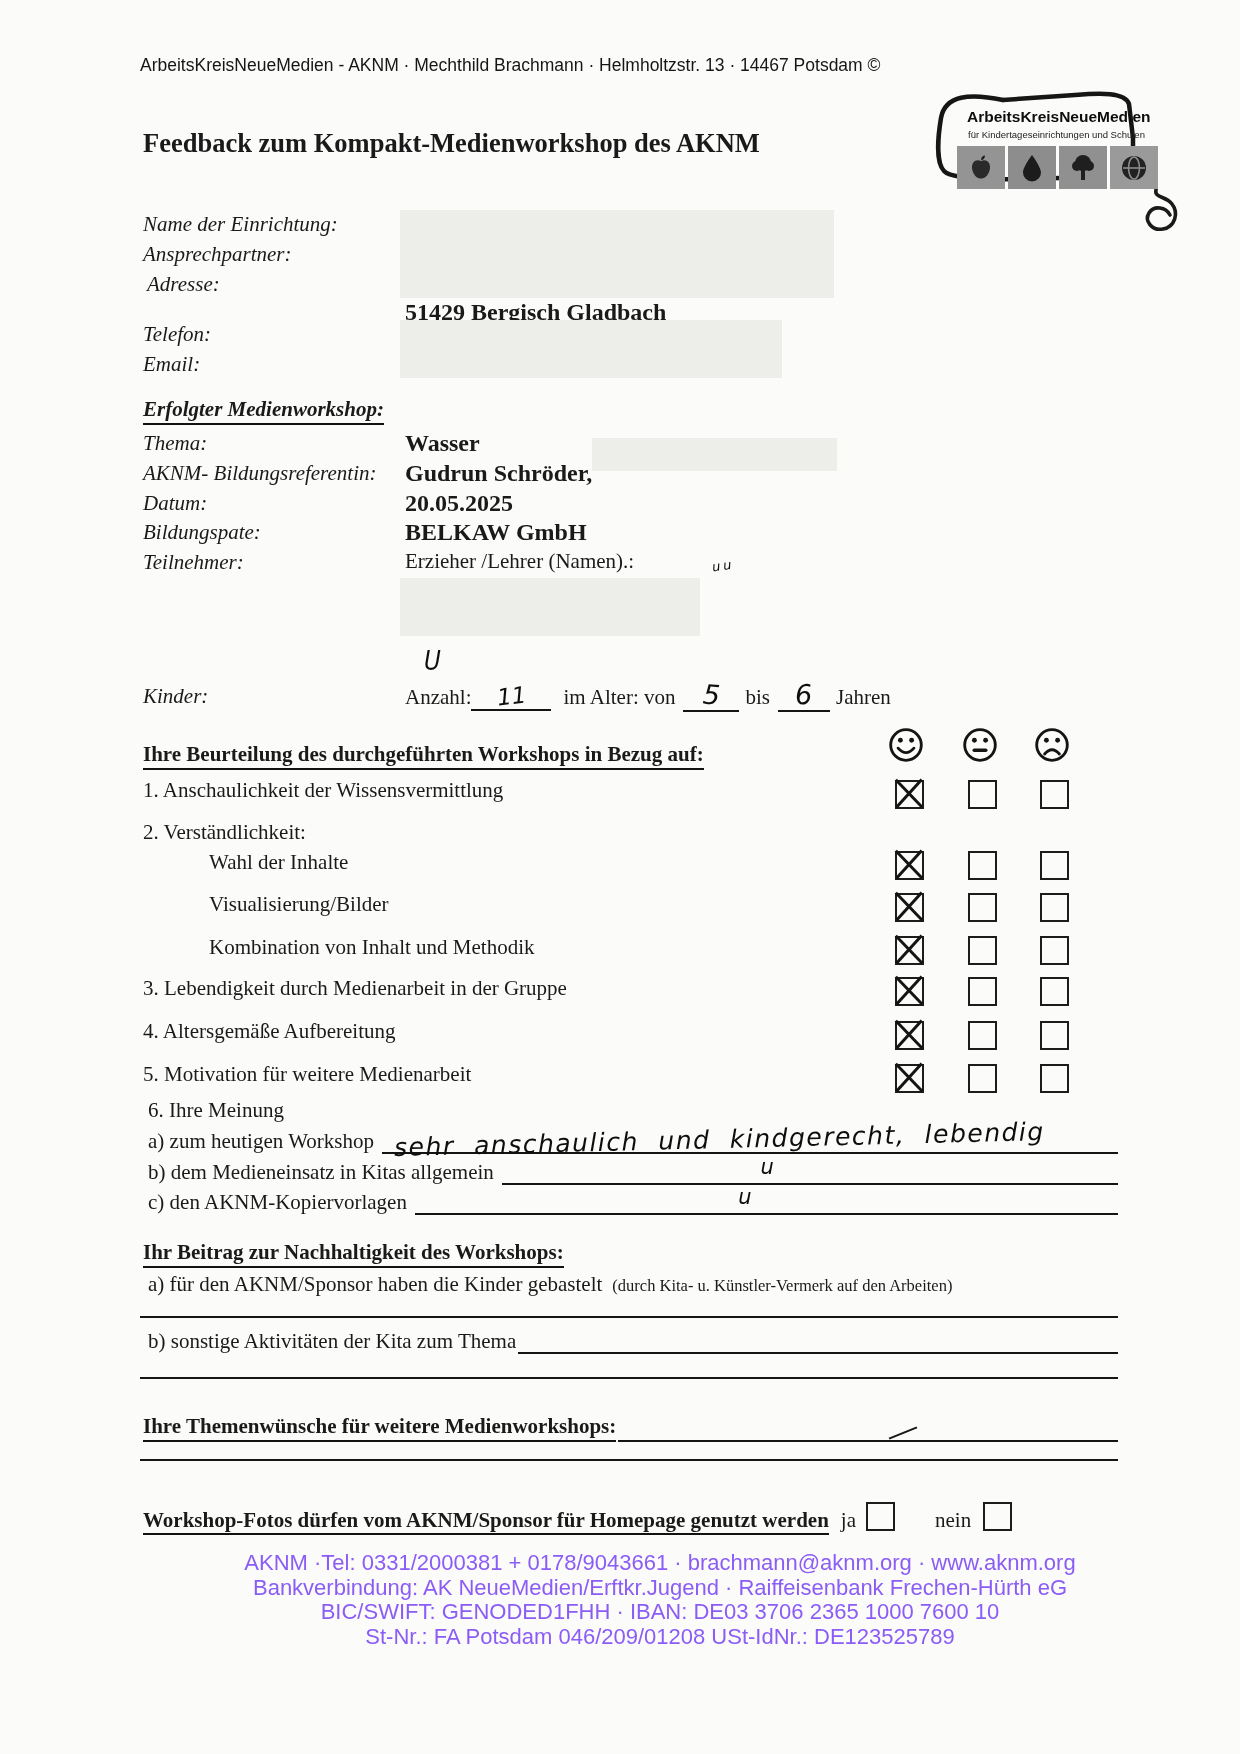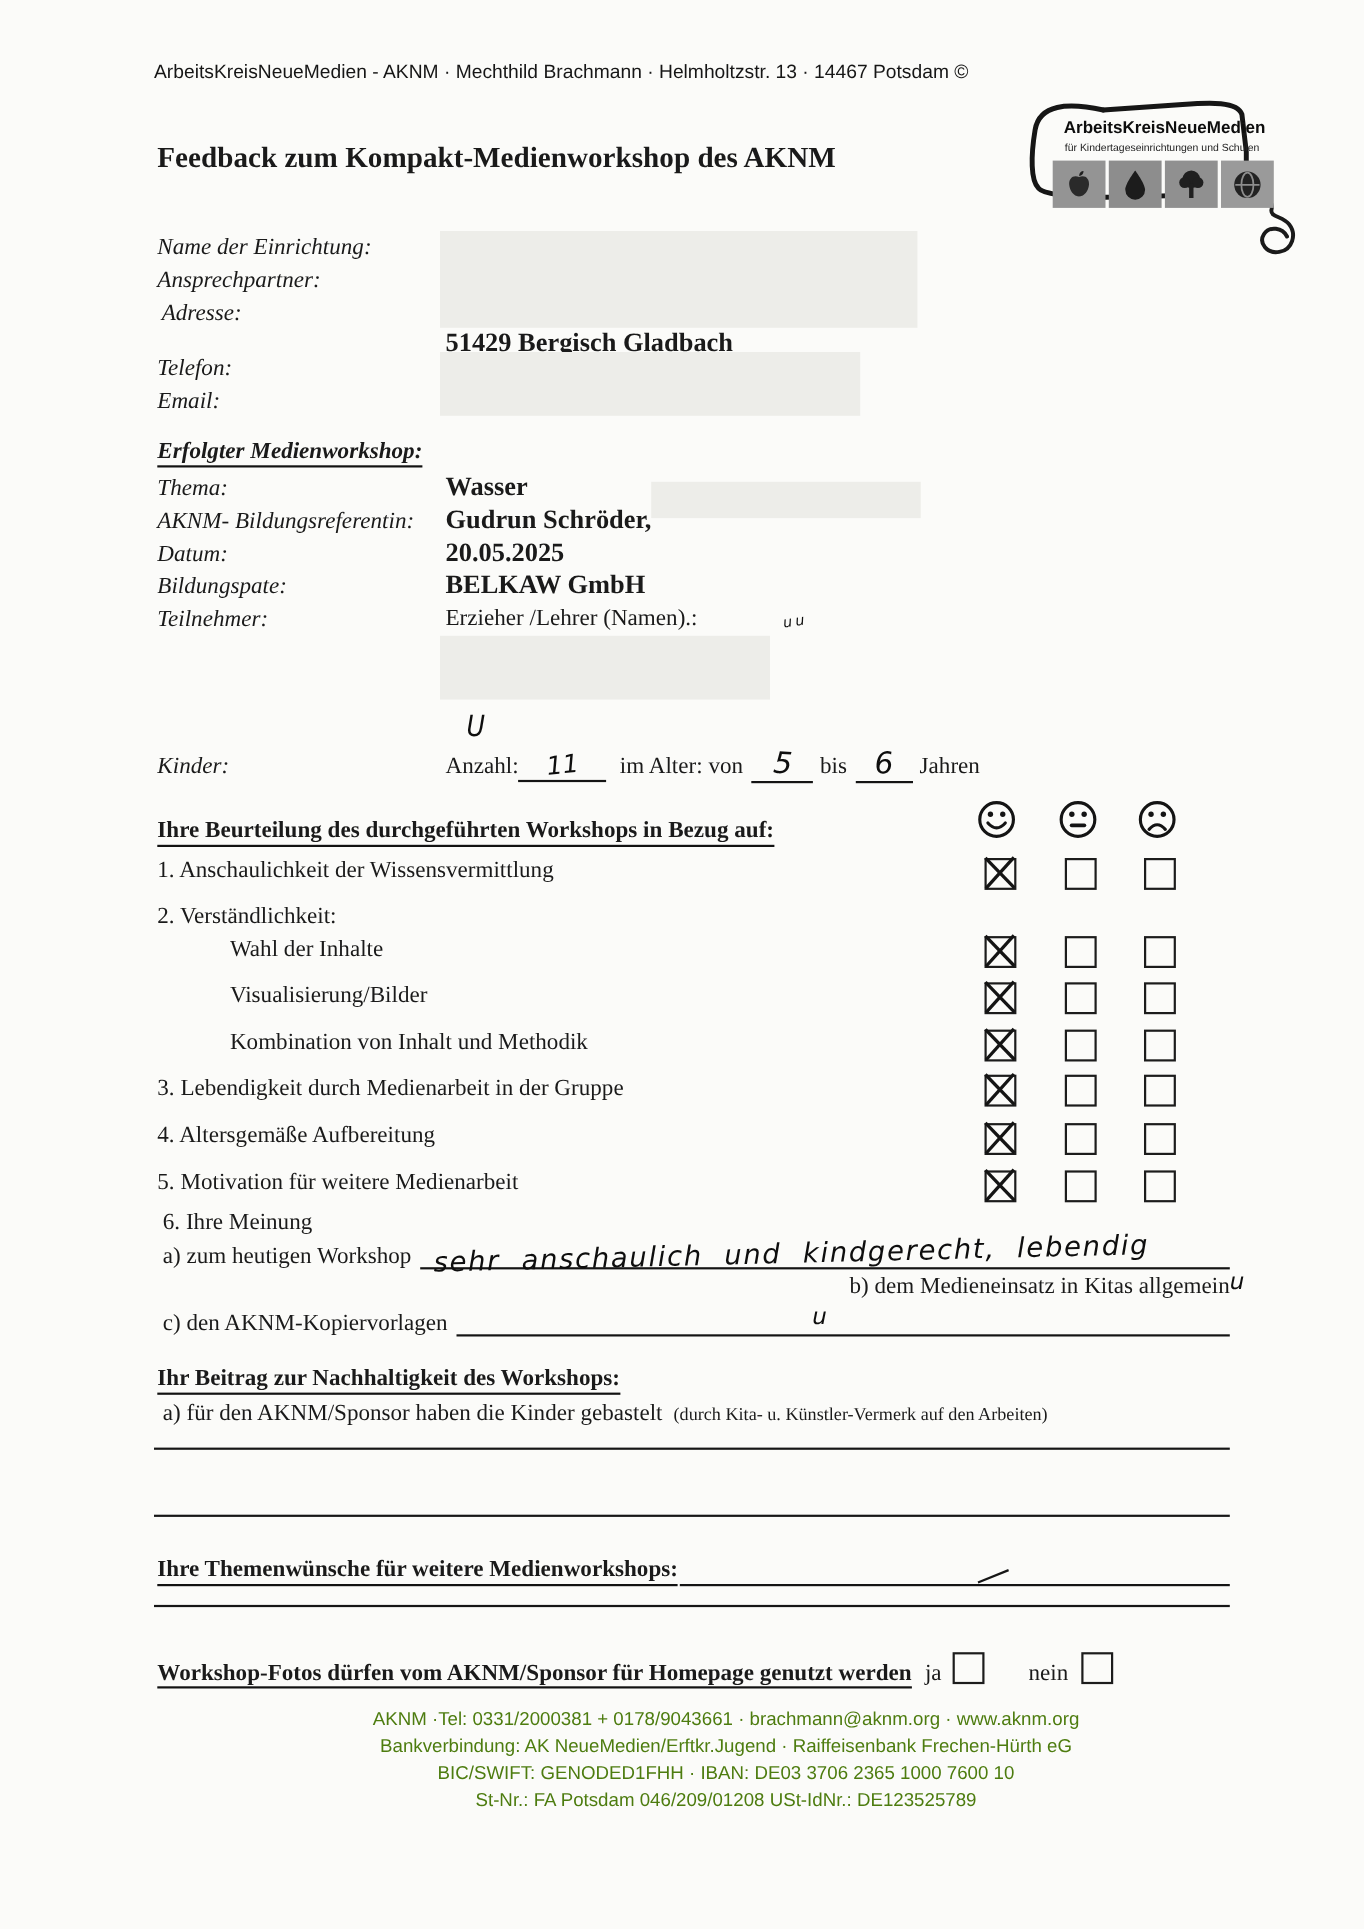--- a/index.html
+++ b/index.html
@@ -18,21 +18,21 @@
   .cb.checked::before,.cb.checked::after{content:"";position:absolute;left:-7px;top:10px;width:38px;height:3px;background:#141414;}
   .cb.checked::before{transform:rotate(46deg);}
   .cb.checked::after{transform:rotate(-48deg);}
   .cb2{display:inline-block;width:25px;height:25px;border:2.6px solid #1c1c1c;vertical-align:-4px;position:relative;}
   .smiley{position:absolute;width:38px;height:38px;}
   .m-row{position:absolute;display:flex;align-items:flex-end;}
   .fill{flex:1;border-bottom:2.2px solid #141414;position:relative;margin-left:8px;}
   .tile{width:48px;height:43px;display:flex;align-items:center;justify-content:center;}
   .logo-name{font-weight:bold;font-size:15.5px;color:#0d0d0d;letter-spacing:0;}
   .logo-sub{font-size:9.5px;color:#222;}
-  .footer-line{font-size:17px;line-height:24.5px;color:#4d7c0f;}
+  .footer-line{font-size:22px;line-height:24.5px;color:#8b5cf6;}
 </style>
 </head>
 <body>
 
 <div class="page">
 
   <div class="abs sans" style="left:140px;top:55px;font-size:17.5px;color:#161616;">ArbeitsKreisNeueMedien - AKNM · Mechthild Brachmann · Helmholtzstr. 13 · 14467 Potsdam ©</div>
 
   <div class="abs" style="left:925px;top:78px;width:290px;height:165px;">
     <svg class="abs" style="left:0;top:0;" width="290" height="165" viewBox="0 0 290 165">
@@ -182,39 +182,43 @@
     <span class="cb" style="left:897px;top:328px;"></span>
   </div>
 
   <div class="abs body-t" style="left:148px;top:1098px;">6. Ihre Meinung</div>
   <div class="m-row" style="left:148px;top:1124px;width:970px;">
     <span class="body-t">a) zum heutigen Workshop</span>
     <span class="fill" style="height:28px;">
       <span class="hand" style="position:absolute;left:12px;bottom:-2px;font-size:25px;letter-spacing:1.5px;word-spacing:10px;transform:rotate(-1.4deg);">sehr anschaulich und kindgerecht, lebendig</span>
     </span>
   </div>
-  <div class="m-row" style="left:148px;top:1156px;width:970px;flex-direction:column;">
+  <div class="m-row" style="left:148px;top:1156px;width:970px;">
     <span class="body-t">b) dem Medieneinsatz in Kitas allgemein</span>
     <span class="fill" style="height:27px;">
       <span class="hand" style="position:absolute;left:42%;bottom:4px;font-size:21px;">u</span>
     </span>
   </div>
   <div class="m-row" style="left:148px;top:1186px;width:970px;">
     <span class="body-t">c) den AKNM-Kopiervorlagen</span>
     <span class="fill" style="height:27px;">
       <span class="hand" style="position:absolute;left:46%;bottom:4px;font-size:21px;">u</span>
     </span>
   </div>
 
   <div class="abs h-ul" style="left:143px;top:1240px;">Ihr Beitrag zur Nachhaltigkeit des Workshops:</div>
   <div class="abs" style="left:148px;top:1272px;white-space:nowrap;">
     <span class="body-t">a) für den AKNM/Sponsor haben die Kinder gebastelt</span>
     <span style="font-size:16.5px;padding-left:6px;">(durch Kita- u. Künstler-Vermerk auf den Arbeiten)</span>
   </div>
   <div class="rule" style="left:140px;top:1316px;width:978px;"></div>
+  <div class="m-row" style="left:148px;top:1326px;width:970px;">
+    <span class="body-t">b) sonstige Aktivitäten der Kita zum Thema</span>
+    <span class="fill" style="height:26px;margin-left:2px;"></span>
+  </div>
   <div class="rule" style="left:140px;top:1377px;width:978px;"></div>
 
   <div class="m-row" style="left:143px;top:1412px;width:975px;">
     <span class="h-ul">Ihre Themenwünsche für weitere Medienworkshops:</span>
     <span class="fill" style="height:28px;margin-left:2px;border-bottom-width:2.4px;">
       <span class="abs" style="left:54%;bottom:6px;width:30px;height:0;border-top:2.6px solid #161616;transform:rotate(-22deg);"></span>
     </span>
   </div>
   <div class="rule" style="left:140px;top:1459px;width:978px;"></div>
 

